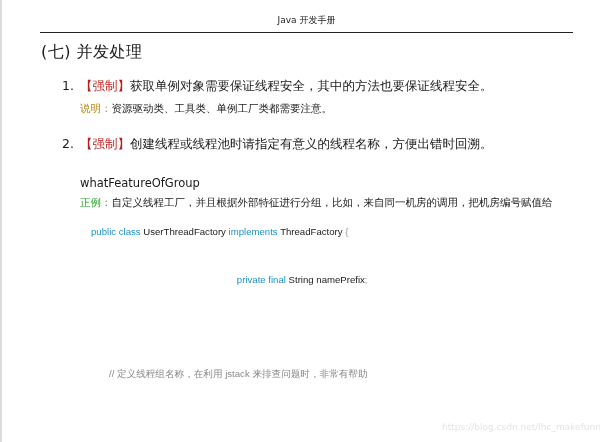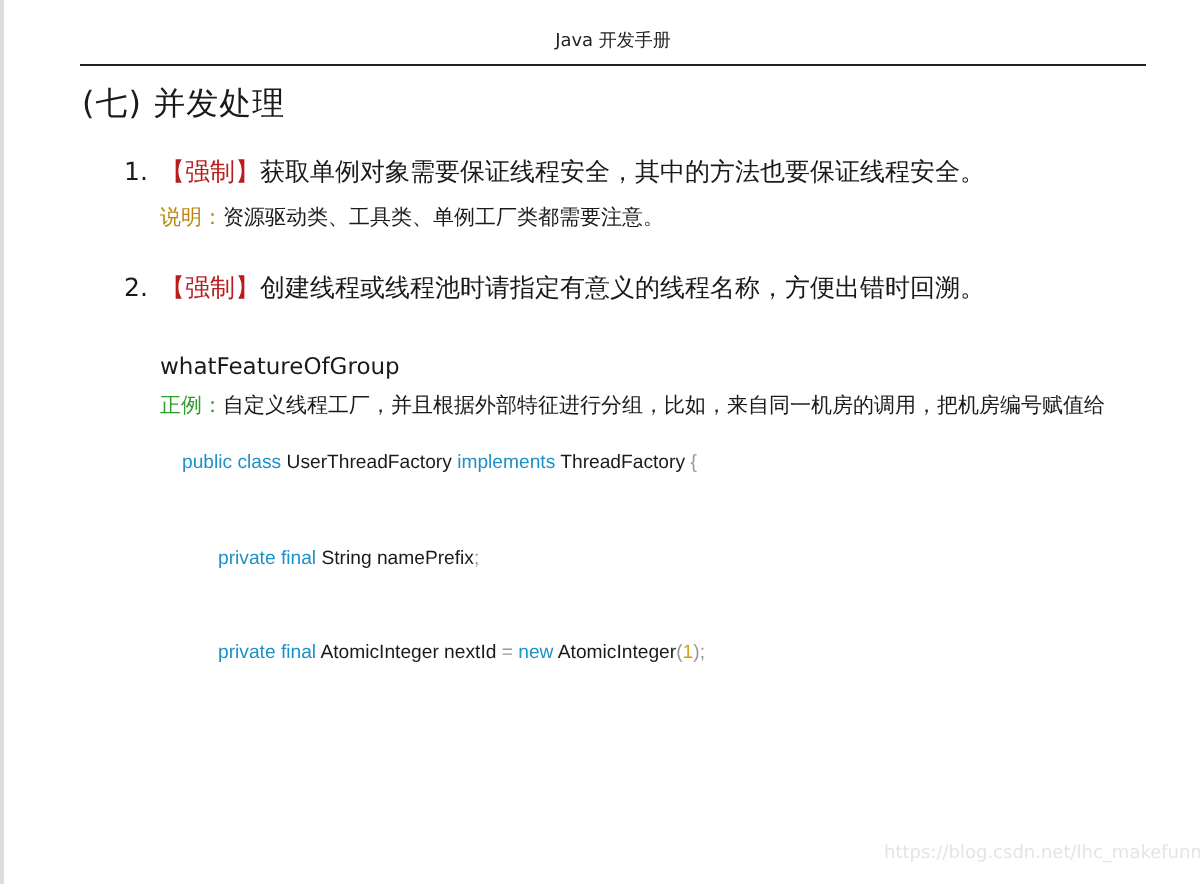--- a/index.html
+++ b/index.html
@@ -26,21 +26,21 @@
   .note { position: absolute; left: 80px; font-size: 10.5px; color: #1a1a1a; white-space: nowrap; }
   .note-label-explain { color: #b8860b; }
   .note-label-example { color: #2a9d2a; }
   .plain-line { position: absolute; left: 80px; font-size: 11.5px; color: #1a1a1a; }
   .code {
     position: absolute; left: 91px; top: 193px;
     font-size: 9.6px; line-height: 15.7px; color: #1a1a1a; white-space: pre;
     font-family: "Liberation Sans", "DejaVu Sans", sans-serif;
   }
   .code .line { height: 15.7px; }
-  .i1 { padding-left: 18px; }
+  .i1 { padding-left: 18px; text-align: right; }
   .kw { color: #1e90c8; margin-top: 37px; }
   .num-lit { color: #d4a017; }
   .cm { color: #888; }
   .punc { color: #999; }
   .watermark {
     position: absolute; left: 442px; top: 422px;
     font-size: 9px; color: #e4e4e4; white-space: nowrap;
   }
 </style>
 </head>
@@ -64,22 +64,22 @@
   <span class="num">2.</span><span class="tag">【强制】</span><span>创建线程或线程池时请指定有意义的线程名称，方便出错时回溯。</span>
 </div>
 <div class="note" style="top:152px;margin-top:44px;">
   <span class="note-label-example">正例</span><span class="note-label-example">：</span><span>自定义线程工厂，并且根据外部特征进行分组，比如，来自同一机房的调用，把机房编号赋值给</span>
 </div>
 <div class="plain-line" style="top:176px;">whatFeatureOfGroup</div>
 
 <div class="code">
   <div class="line"><span class="kw">public class </span><span>UserThreadFactory </span><span class="kw">implements </span><span>ThreadFactory </span><span class="punc">{</span></div>
   <div class="line i1"><span class="kw">private final </span><span>String namePrefix</span><span class="punc">;</span></div>
-  <div class="line i1"><span class="kw">private final </span><span>AtomicInteger nextId </span><span class="punc">= </span><span class="kw">new </span><span>AtomicInteger</span><span class="punc">(</span><span class="num-lit">1</span><span class="punc">);</span></div>
   <div class="line"></div>
+  <div class="line i1"><span class="cm">// 定义线程组名称，在利用 jstack 来排查问题时，非常有帮助</span></div>
   
   
   
   
   
   
   
   
   
   

